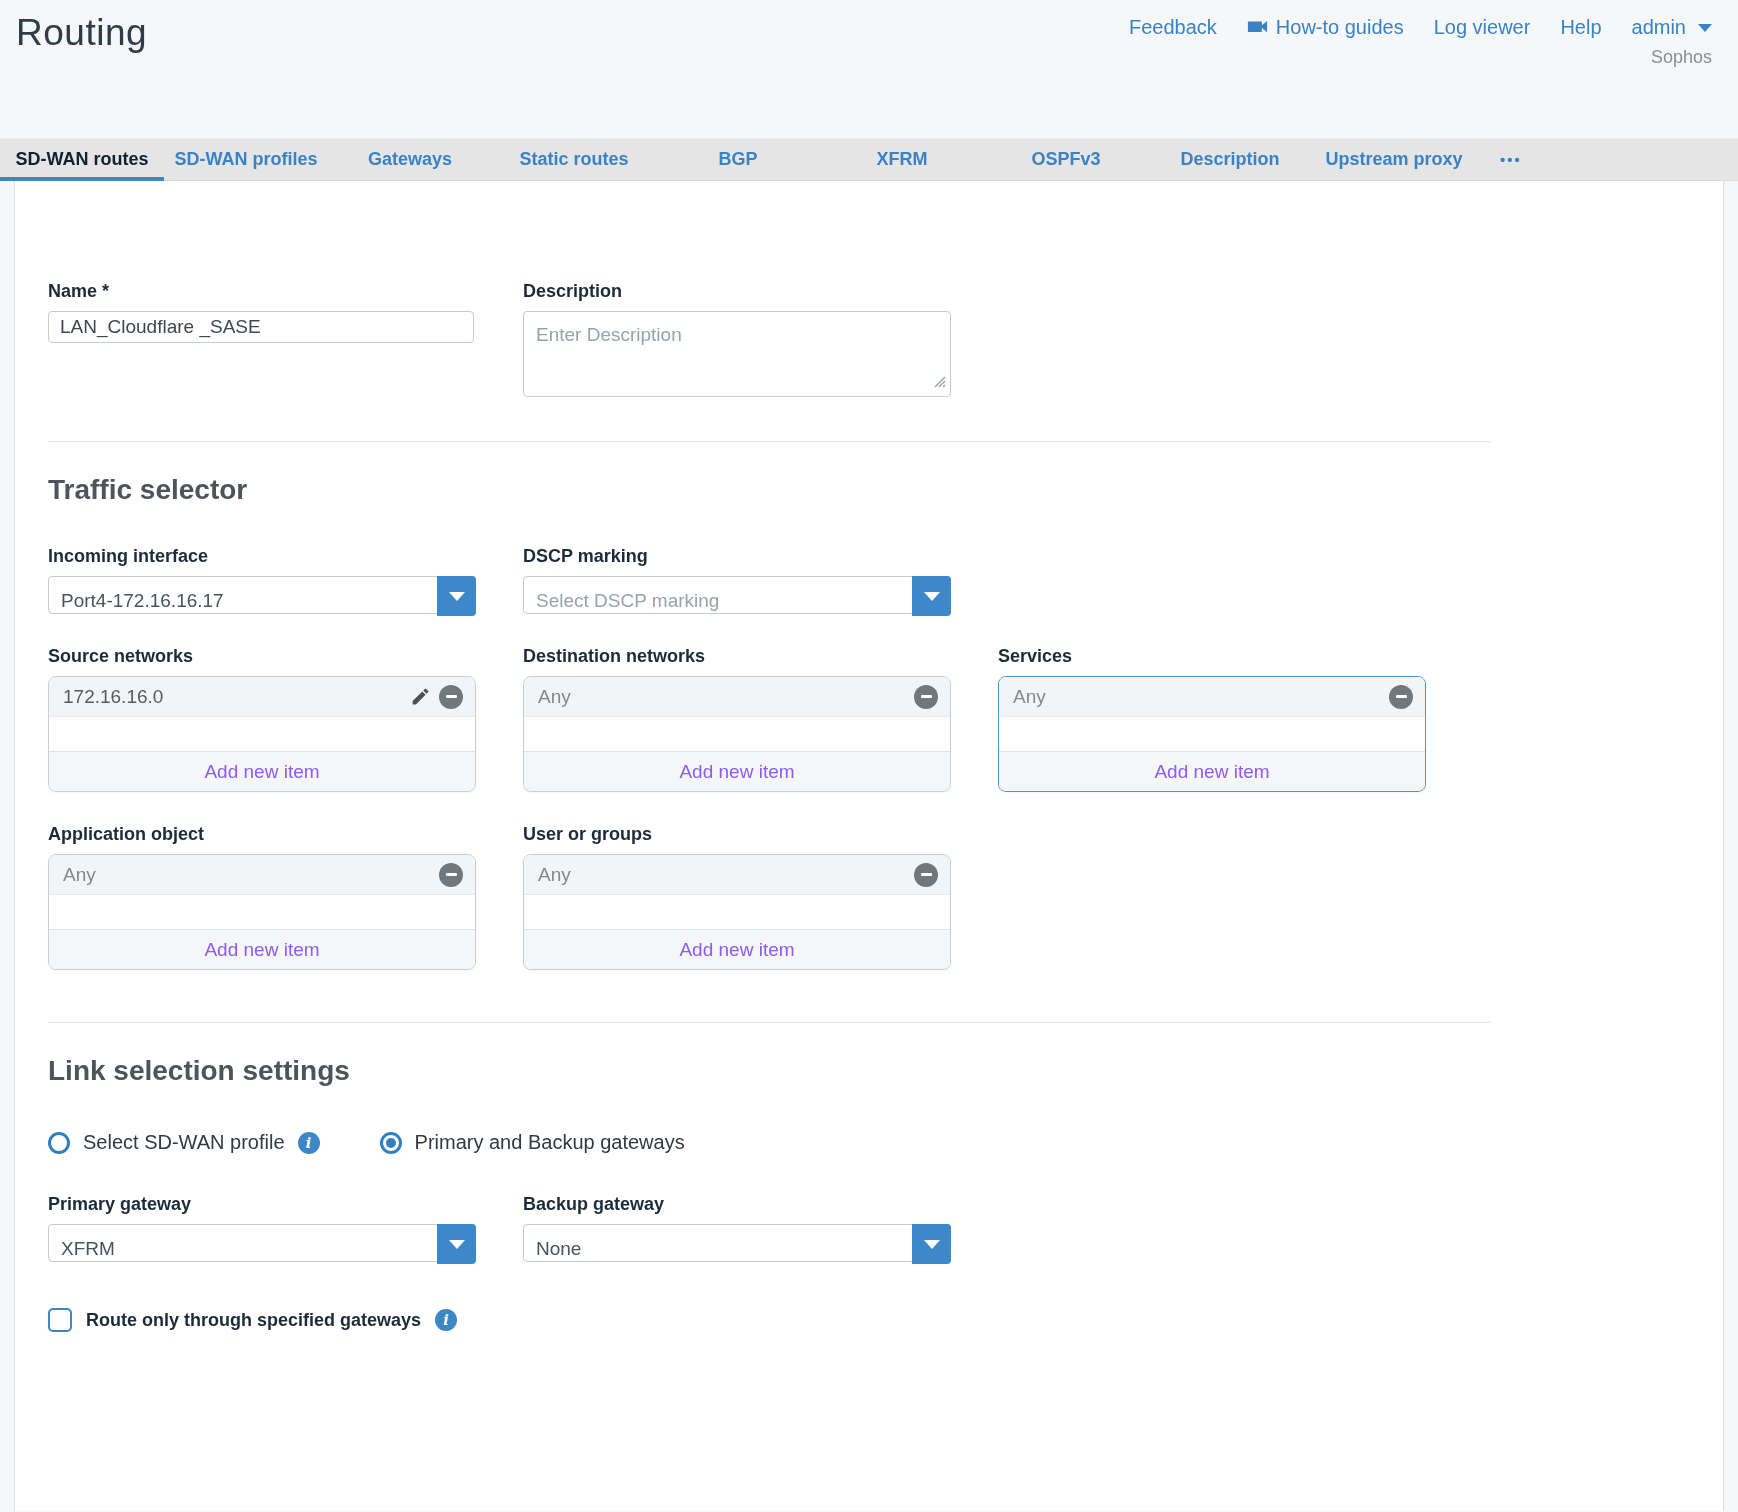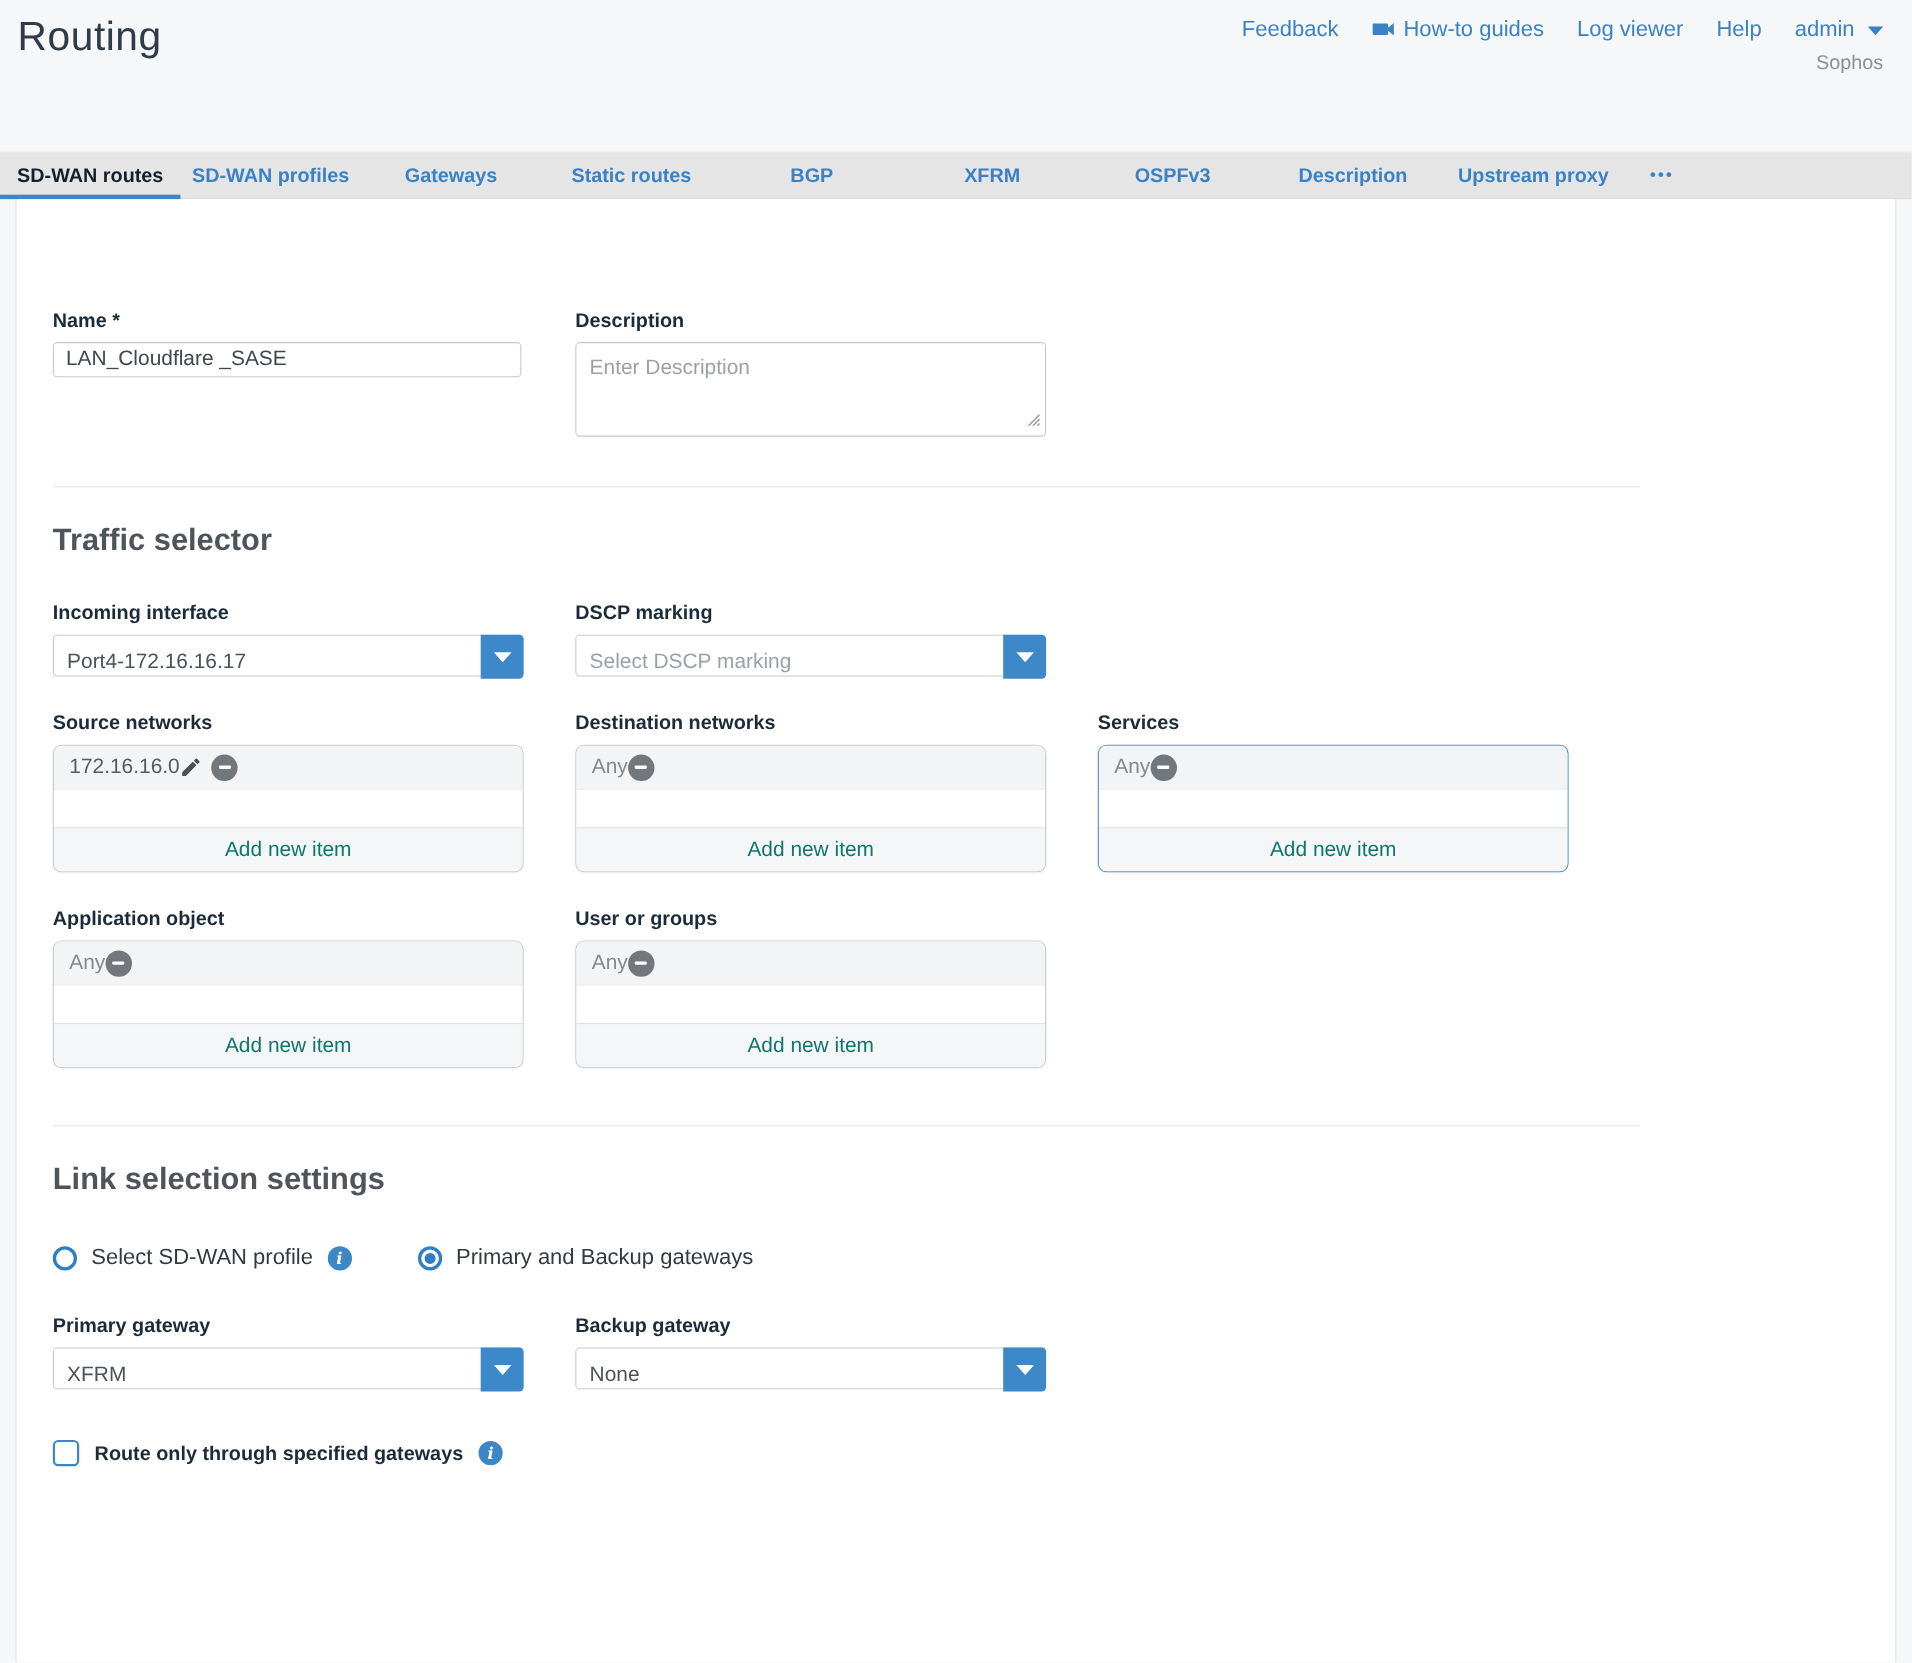--- a/index.html
+++ b/index.html
@@ -155,41 +155,41 @@
     background:#fff;
     display:flex; flex-direction:column;
     overflow:hidden;
     box-shadow:0 1px 2px rgba(0,0,0,0.04);
   }
   .listbox.focused { border-color:#4e94cd; }
   .listbox-item {
     height:40px;
     background:#f3f4f5;
     border-bottom:1px solid #e8eaec;
-    display:flex; align-items:center; justify-content:flex-start;
+    display:flex; align-items:center; justify-content:space-between;
     padding:0 12px 0 14px;
   }
   .item-text { font-size:19px; color:#555b60; }
   .item-text.any { color:#82898f; }
   .item-actions { display:flex; align-items:center; gap:8px; }
   .pencil-icon svg { display:block; fill:#4a5056; cursor:pointer; }
   .minus-icon {
     width:24px; height:24px; border-radius:50%;
     background:#70777d;
     display:flex; align-items:center; justify-content:center;
     cursor:pointer;
   }
   .minus-icon::after { content:""; width:11px; height:3px; background:#ffffff; border-radius:1px; }
   .listbox-space { flex:1; background:#fff; }
   .listbox-footer {
     height:40px;
     background:#f4f6f7;
     border-top:1px solid #e0e3e5;
     display:flex; align-items:center; justify-content:center;
-    font-size:19px; color:#0f766e;
+    font-size:19px; color:#8b5cf6;
     cursor:pointer;
   }
 
   
   .radio-row { margin-top:44px; display:flex; align-items:center; gap:60px; }
   .radio-option { display:flex; align-items:center; gap:13px; cursor:pointer; }
   .radio {
     width:22px; height:22px; border-radius:50%;
     border:3px solid #2f7fc3; background:#fff;
     display:flex; align-items:center; justify-content:center;

